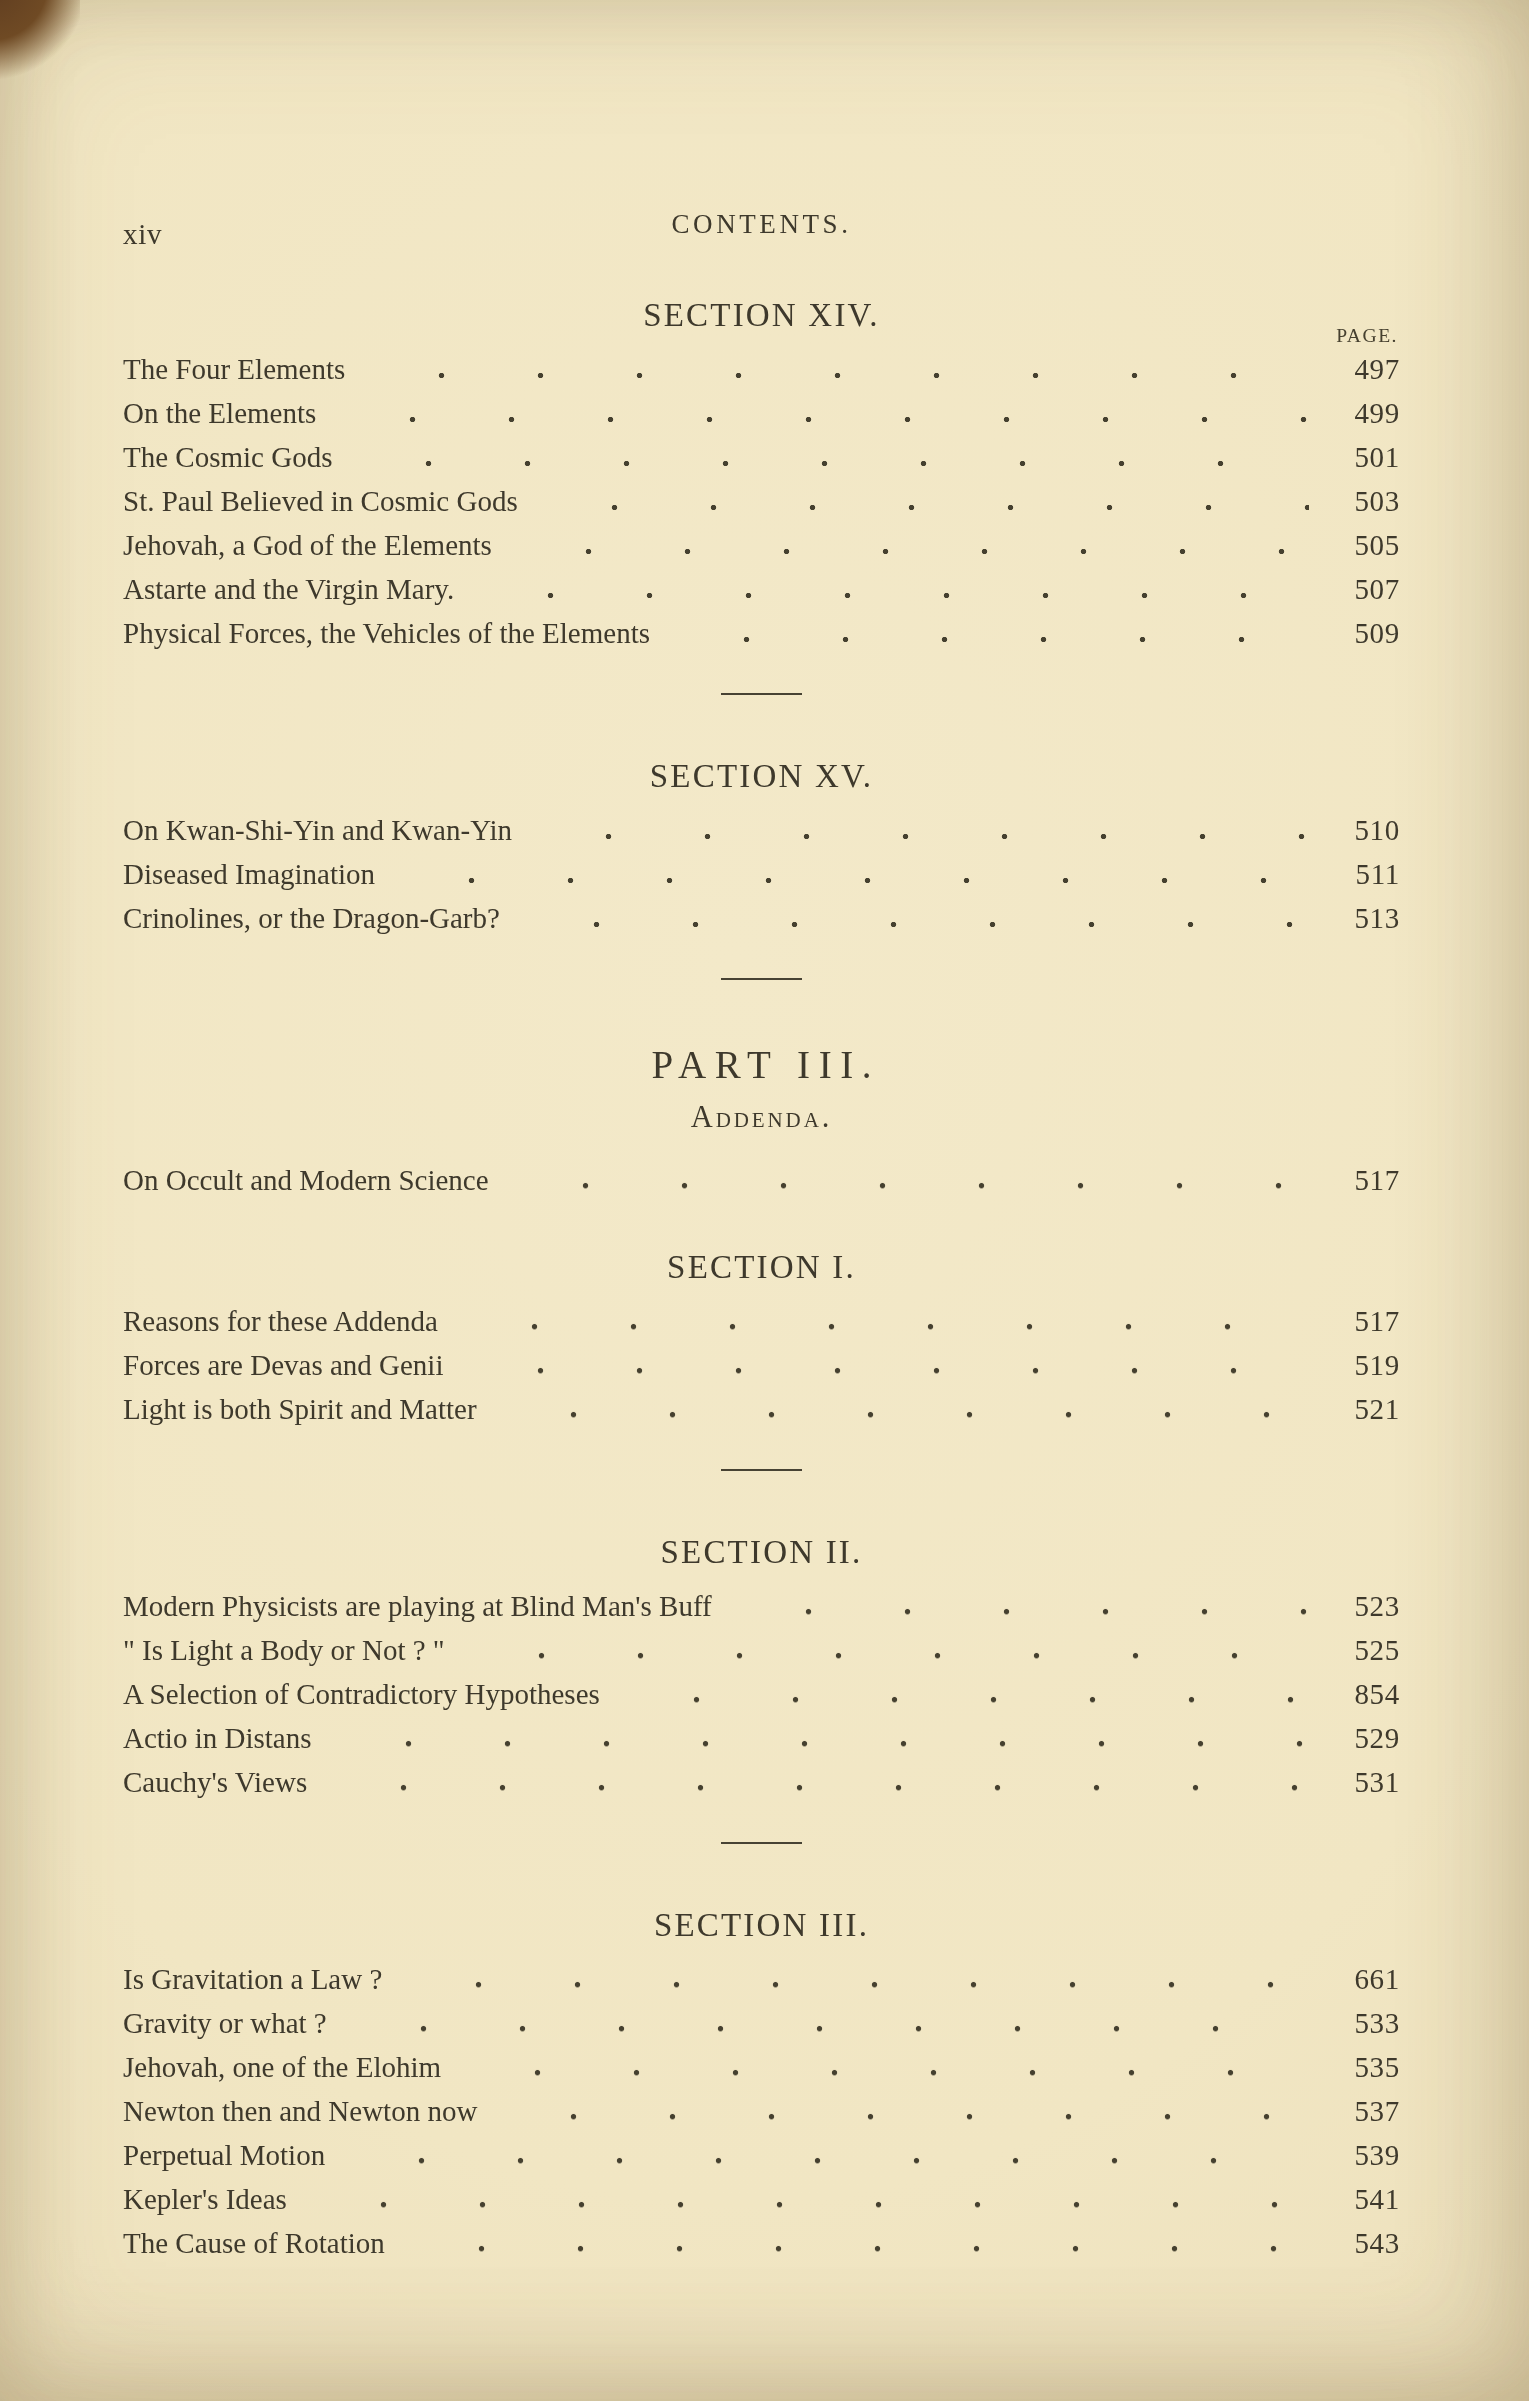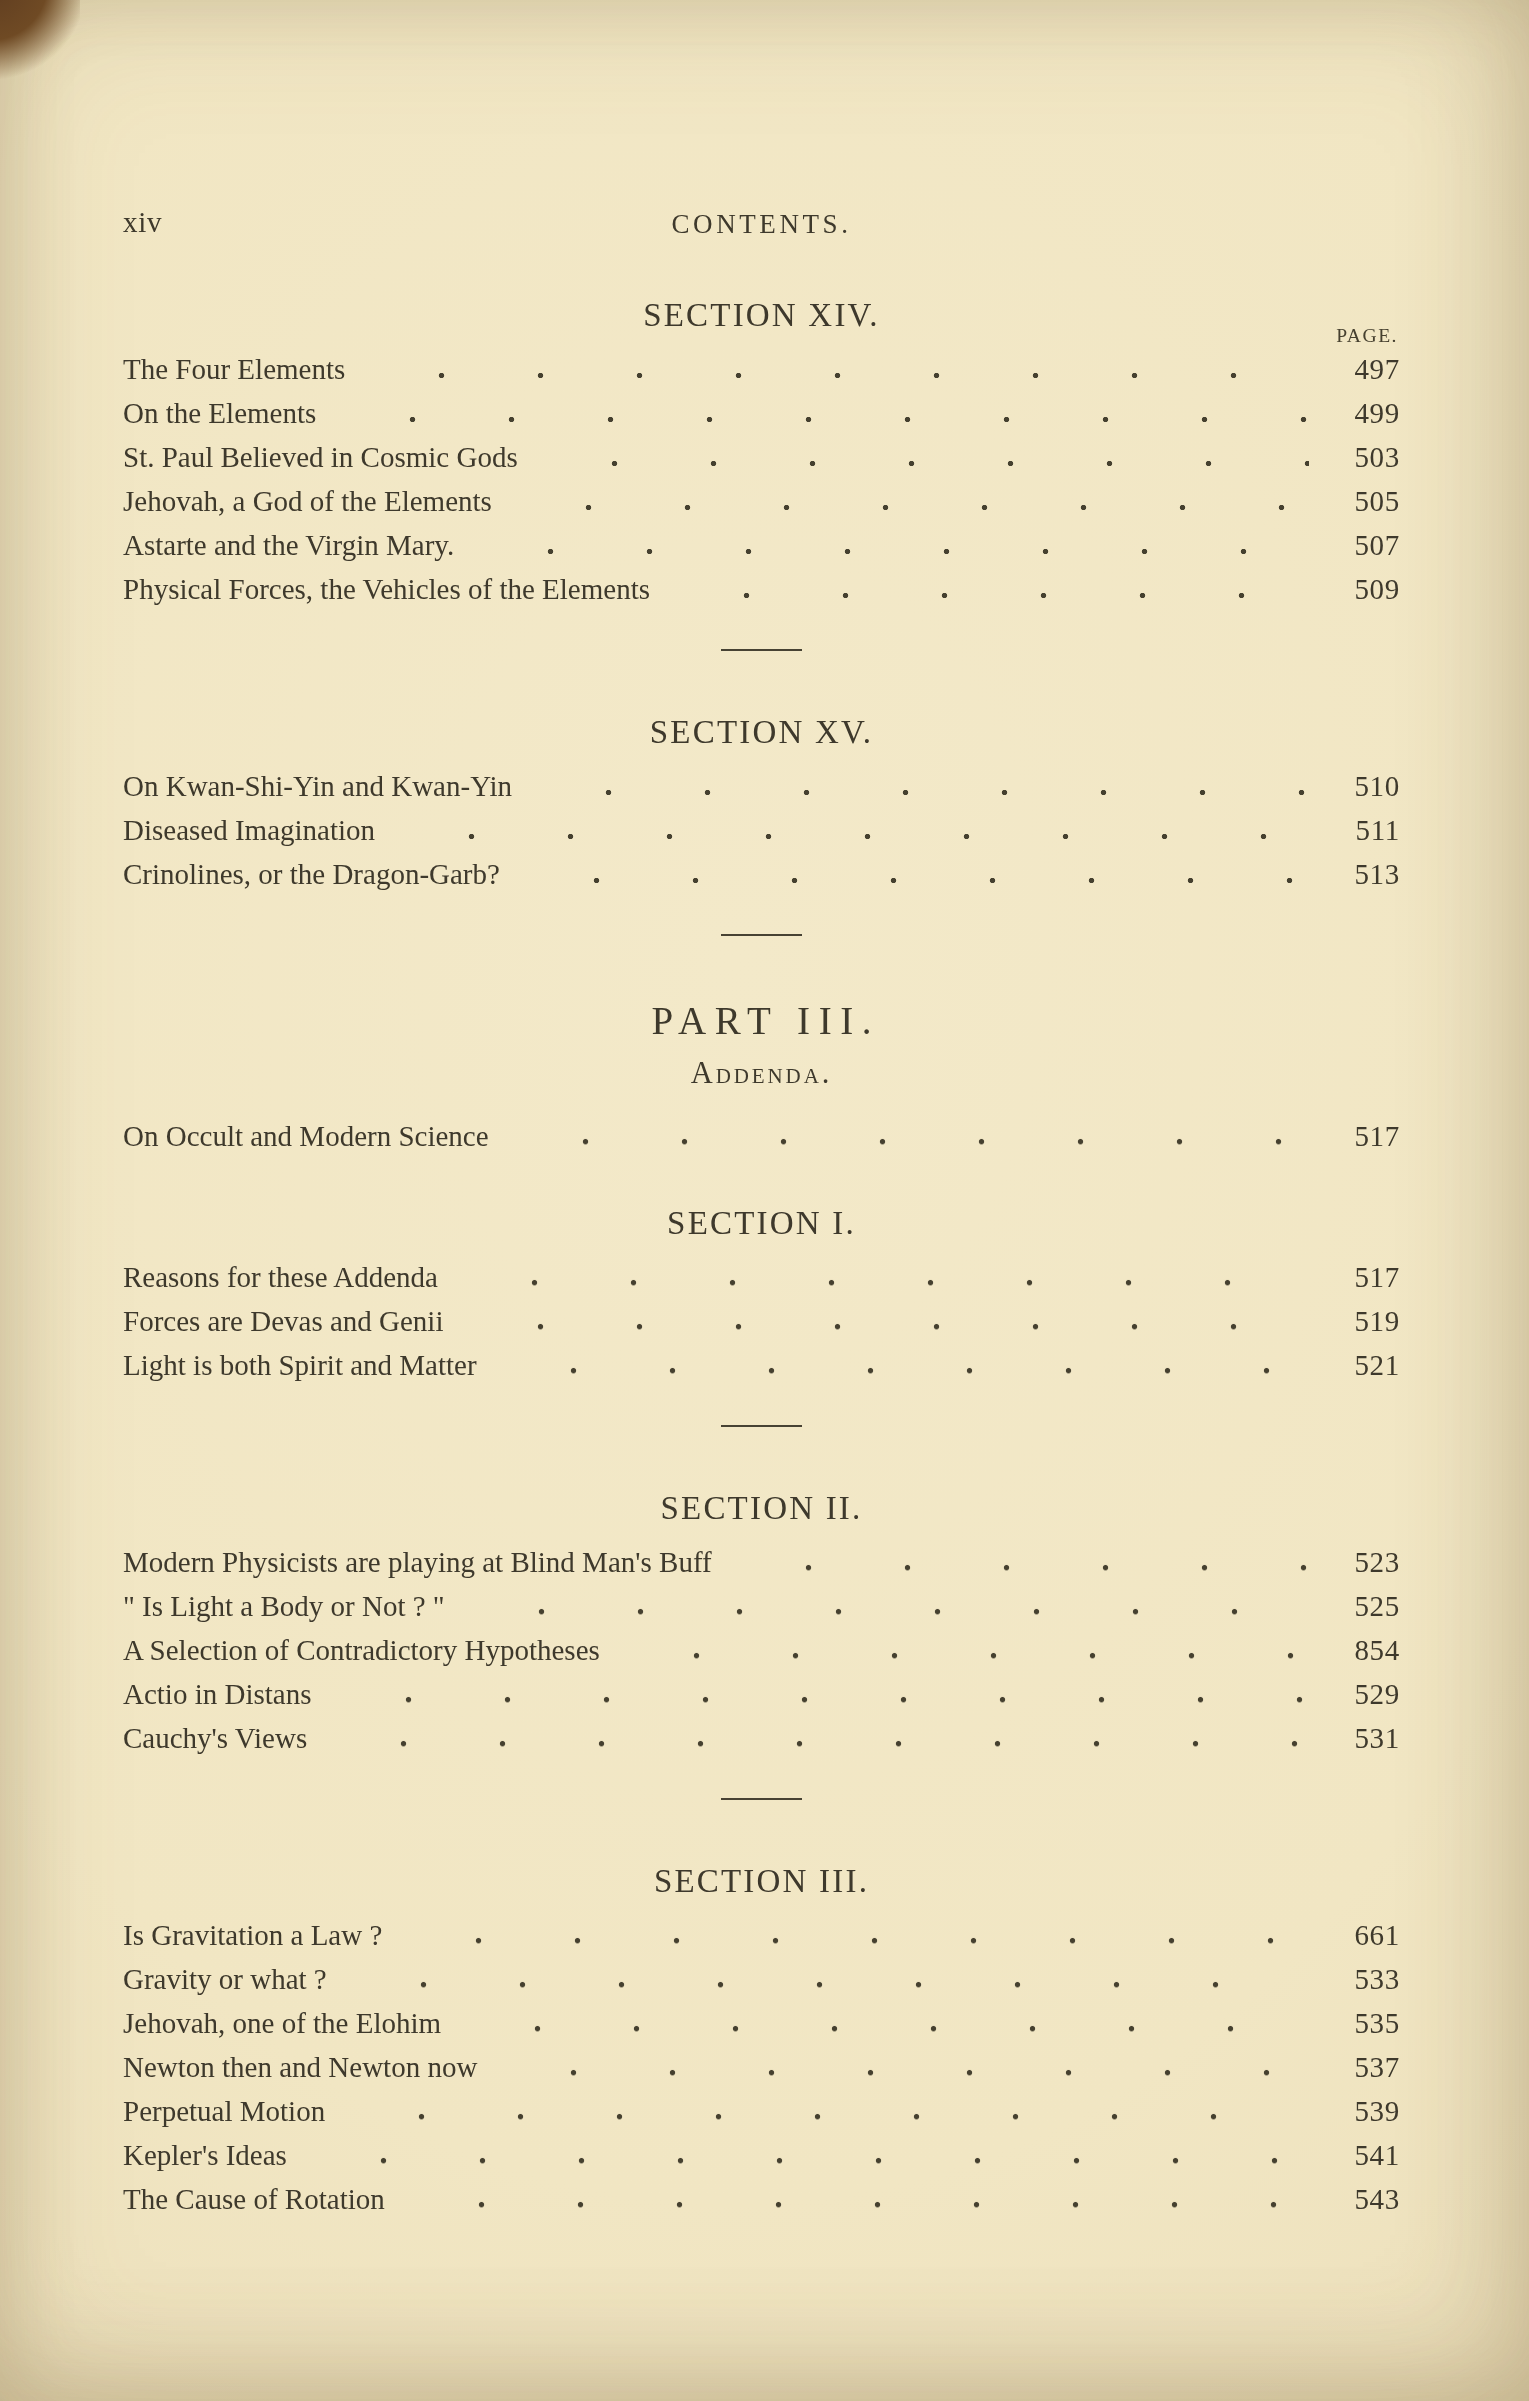--- a/index.html
+++ b/index.html
@@ -45,21 +45,21 @@
     position: relative;
     padding: 206px 129px 0 123px;
   }
   .page-header {
     position: relative;
     height: 33px;
   }
   .folio {
     position: absolute;
     left: 0;
-    top: 0;
+    top: 12px;
     font-size: 29px;
     letter-spacing: 0.7px;
   }
   .running-head {
     position: absolute;
     left: 50%;
     top: 2.9px;
     transform: translateX(-50%);
     font-size: 27px;
     letter-spacing: 3.6px;
@@ -165,20 +165,25 @@
               <span class="toc-title">The Four Elements</span>
               <span class="toc-leader"></span>
               <span class="toc-page">497</span>
             </div>
             <div class="toc-row">
               <span class="toc-title">On the Elements</span>
               <span class="toc-leader"></span>
               <span class="toc-page">499</span>
             </div>
             <div class="toc-row">
+              <span class="toc-title">The Cosmic Gods</span>
+              <span class="toc-leader"></span>
+              <span class="toc-page">501</span>
+            </div>
+            <div class="toc-row">
               <span class="toc-title">St. Paul Believed in Cosmic Gods</span>
               <span class="toc-leader"></span>
               <span class="toc-page">503</span>
             </div>
             <div class="toc-row">
               <span class="toc-title">Jehovah, a God of the Elements</span>
               <span class="toc-leader"></span>
               <span class="toc-page">505</span>
             </div>
             <div class="toc-row">

